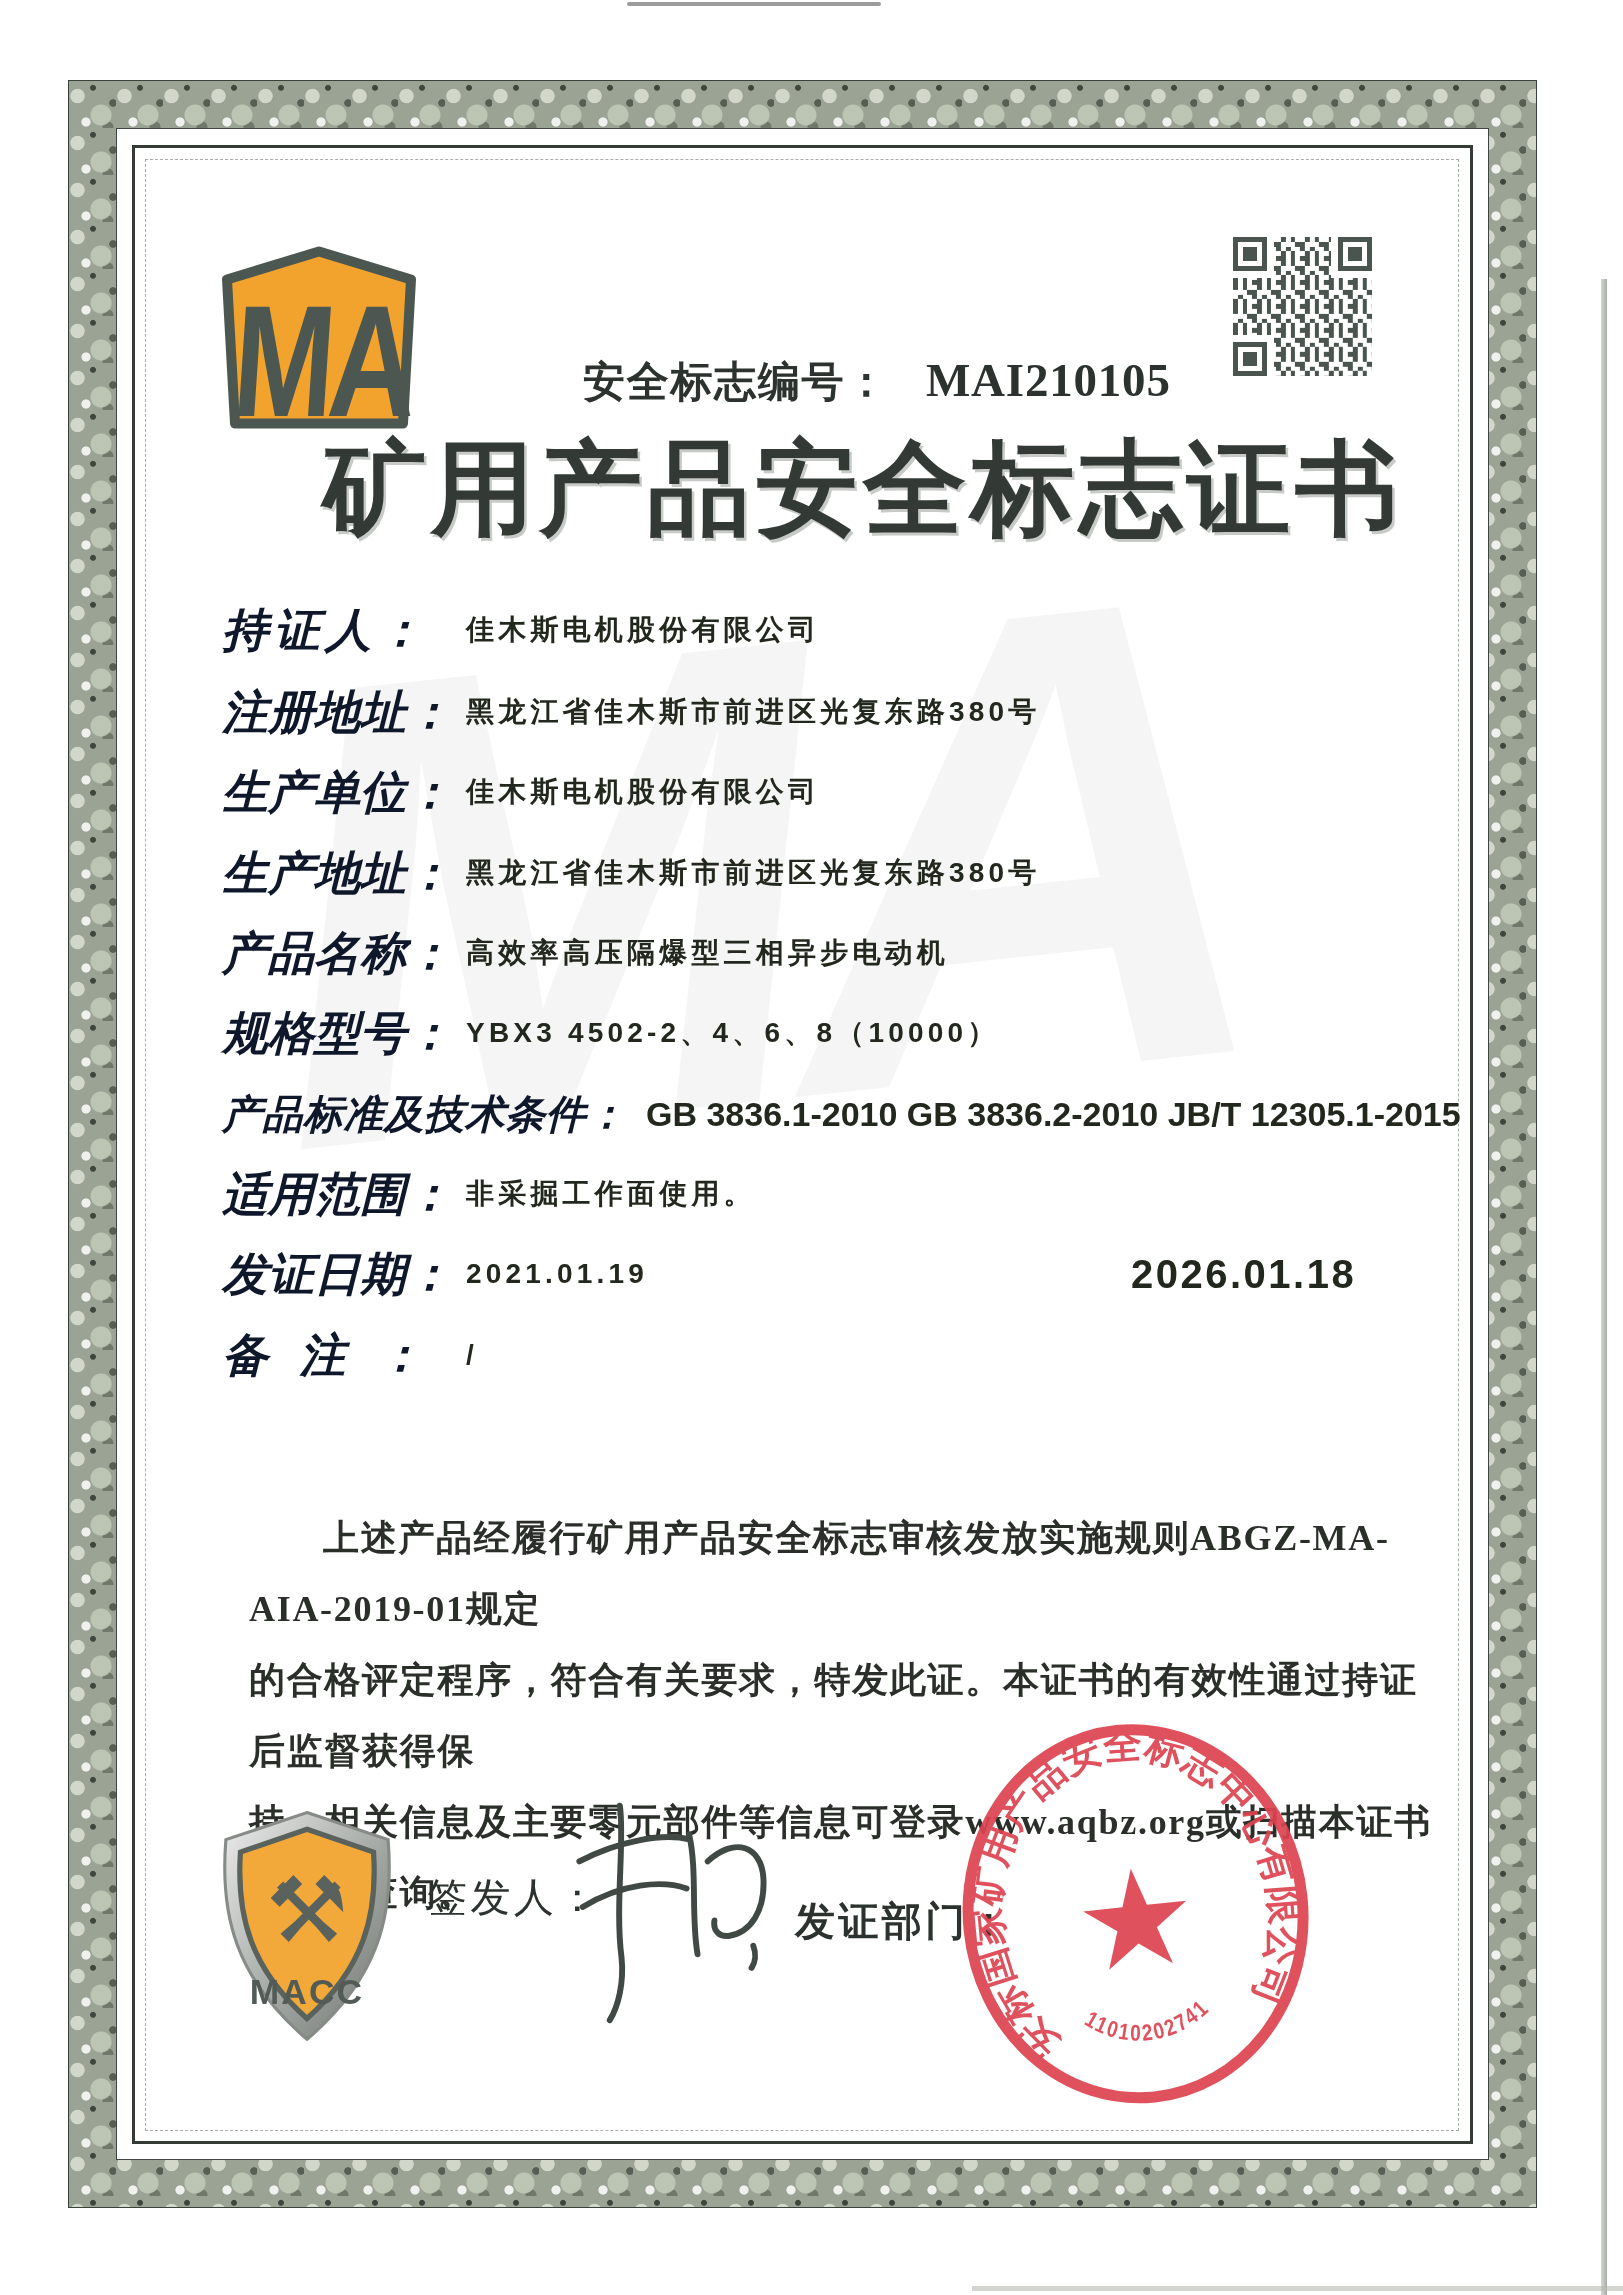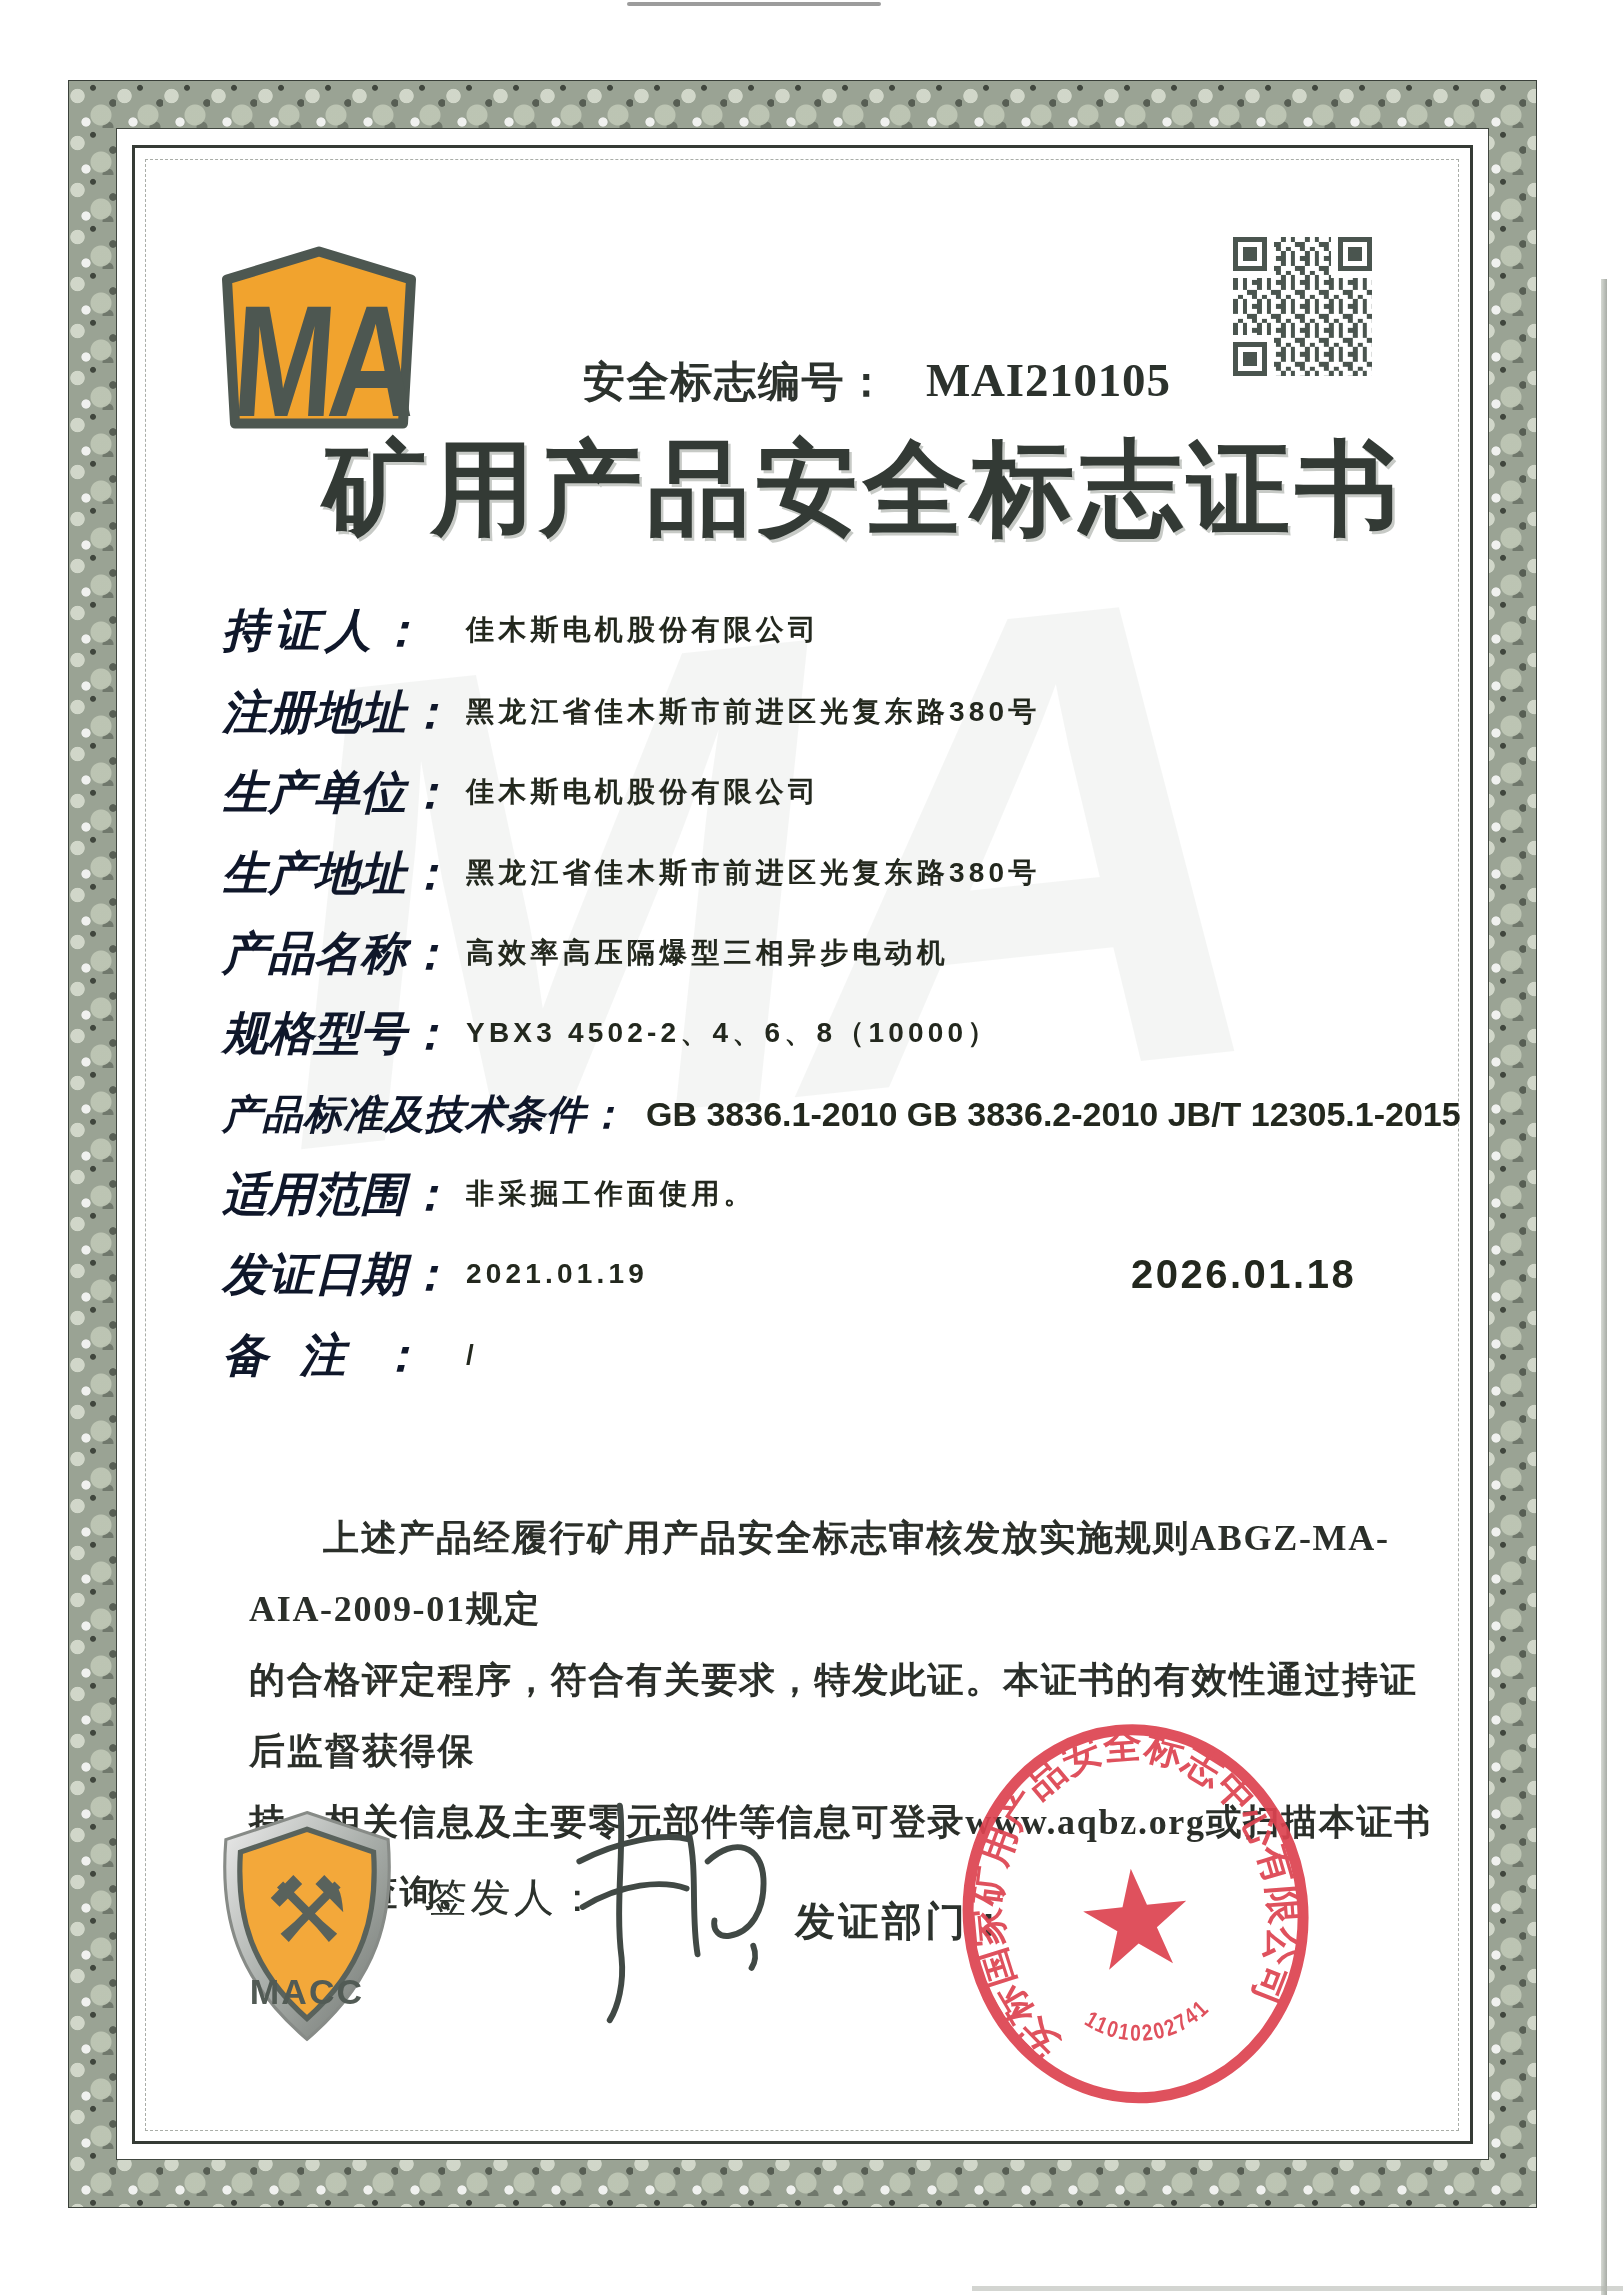--- a/index.html
+++ b/index.html
@@ -177,21 +177,21 @@
   <span class="lbl">发证日期：</span>
   <span class="val">2021.01.19</span>
   <span class="val2">2026.01.18</span>
 </div>
 <div class="row" style="top:1321px">
   <span class="lbl">备注：</span>
   <span class="val">/</span>
 </div>
 
 <div class="para">
-  <div class="l1">上述产品经履行矿用产品安全标志审核发放实施规则ABGZ-MA-AIA-2009-01规定</div>
+  <div class="l1">上述产品经履行矿用产品安全标志审核发放实施规则ABGZ-MA-AIA-2019-01规定</div>
   <div class="l2">的合格评定程序，符合有关要求，特发此证。本证书的有效性通过持证后监督获得保</div>
   <div class="l3">持，相关信息及主要零元部件等信息可登录www.aqbz.org或扫描本证书二维码查询。</div>
 </div>
 
 <svg class="macc" viewBox="0 0 100 114">
   <defs>
     <linearGradient id="silver" x1="0" y1="0" x2="1" y2="1">
       <stop offset="0" stop-color="#ececec"></stop>
       <stop offset="0.5" stop-color="#a9aeaa"></stop>
       <stop offset="1" stop-color="#6f746f"></stop>

